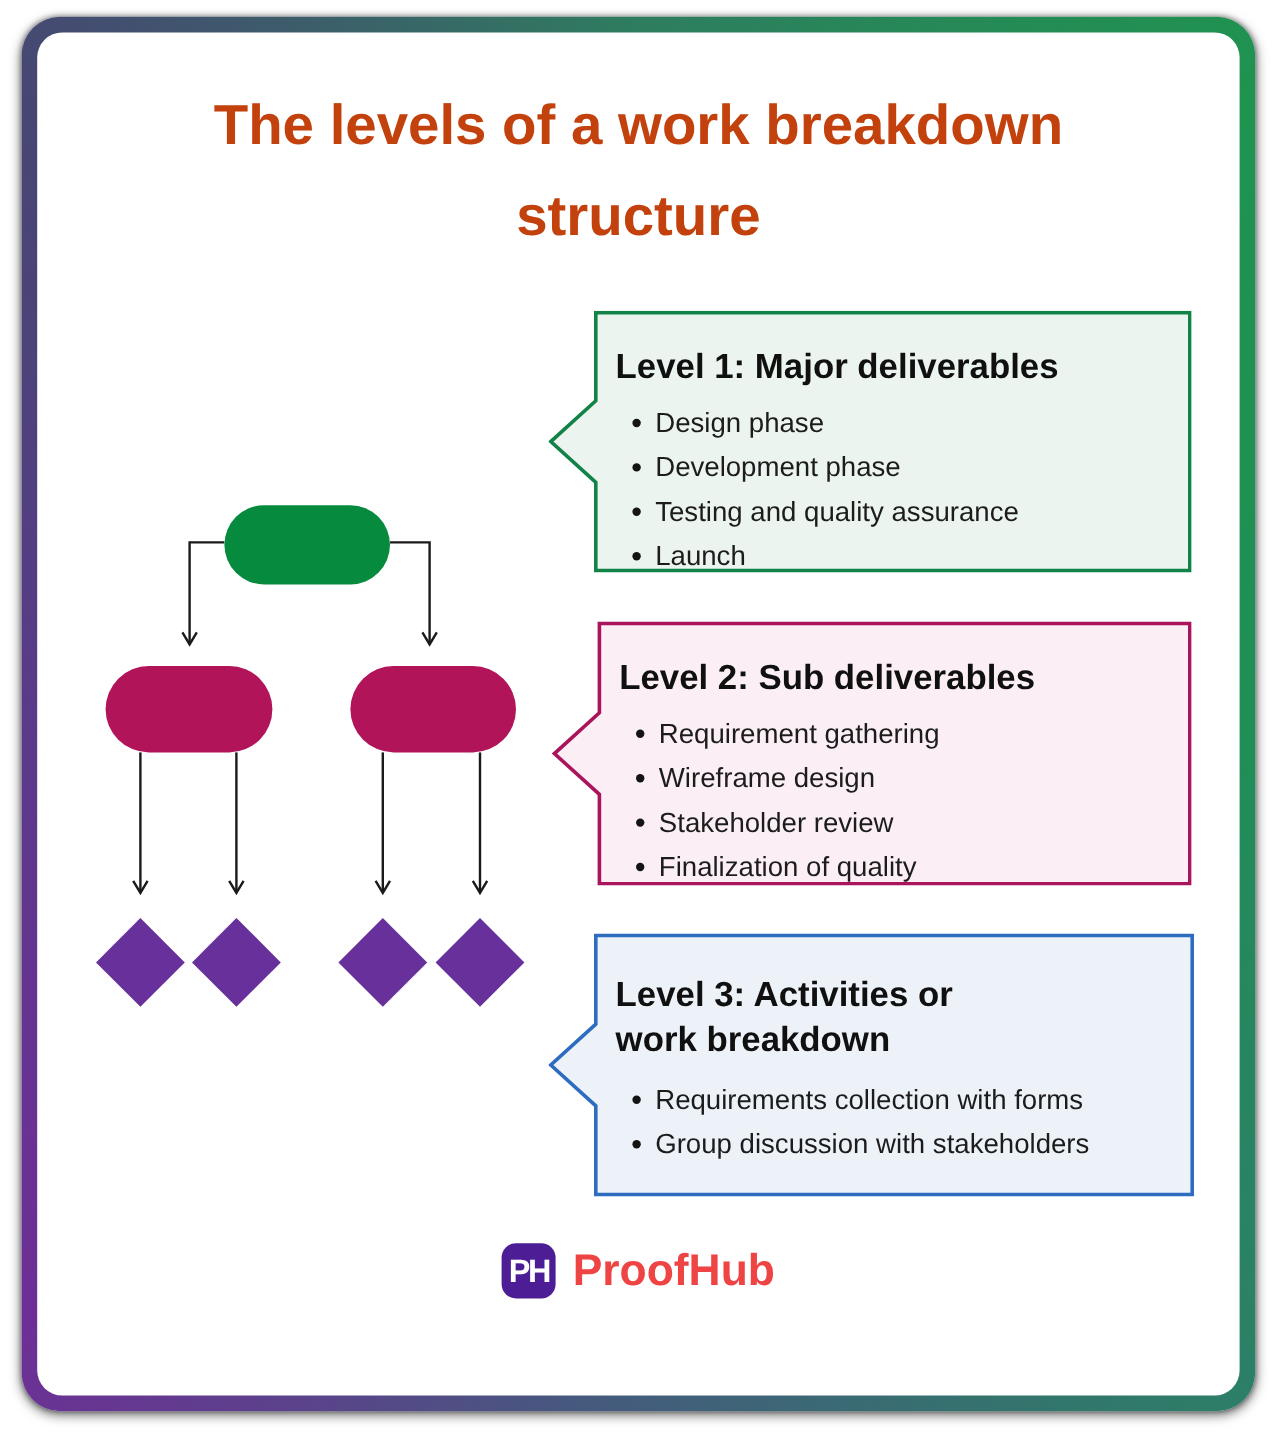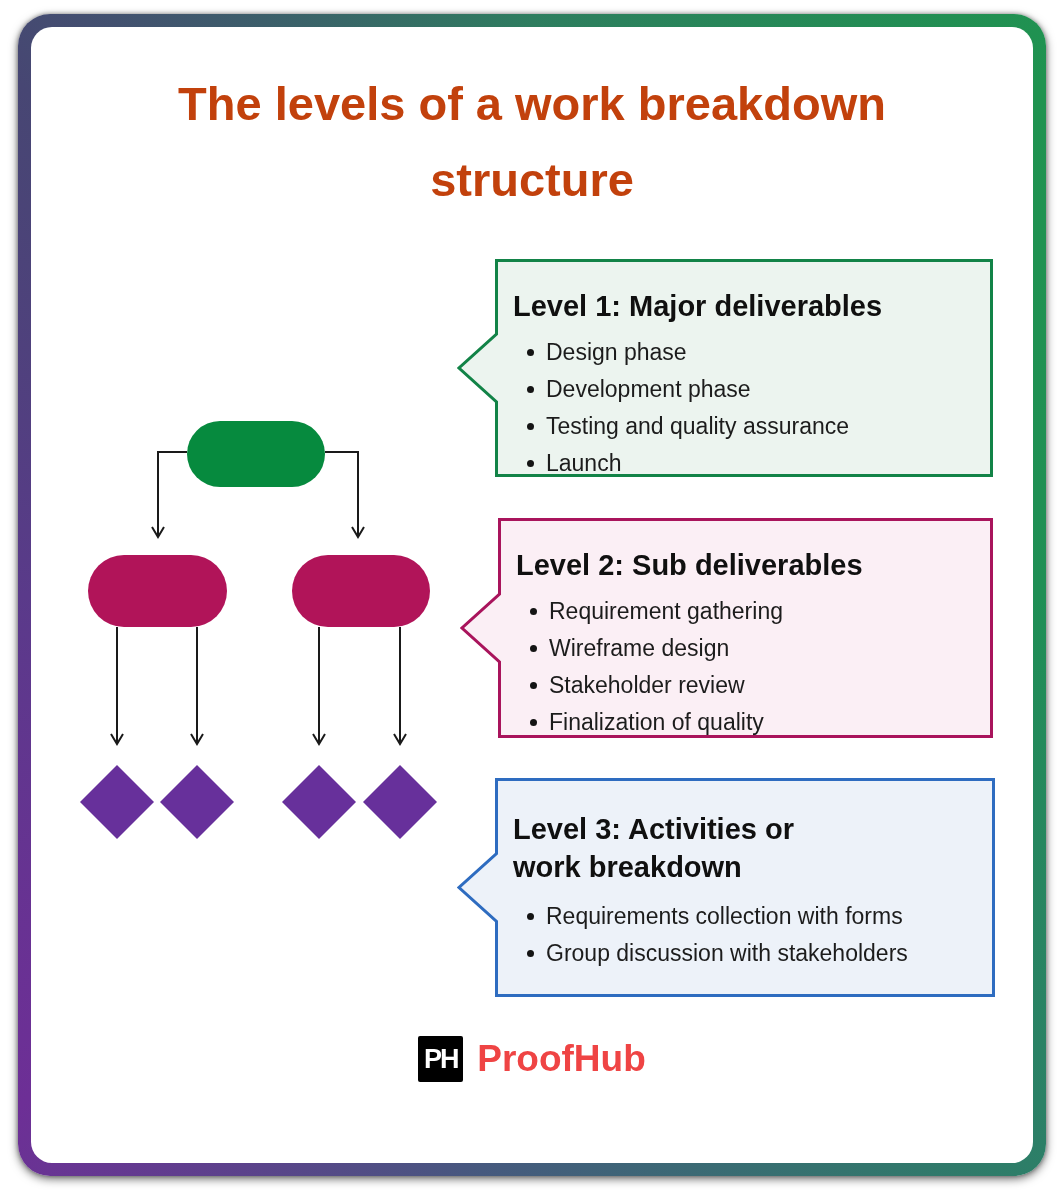--- a/index.html
+++ b/index.html
@@ -48,21 +48,21 @@
   .bullet-dot{
     width:7px;height:7px;border-radius:50%;background:#141414;
     margin:15px 12px 0 0;flex:0 0 7px;
   }
   .bullet-text{font-size:23px;color:#1c1c1c;}
   .footer-logo-row{
     position:absolute;left:0;top:1036px;width:1064px;
     display:flex;justify-content:center;align-items:center;gap:14px;
   }
   .logo-badge{
-    width:45px;height:46px;border-radius:2px;background:#000000;
+    width:45px;height:46px;border-radius:12px;background:#4c1d95;
     display:flex;align-items:center;justify-content:center;
   }
   .logo-monogram{
     color:#ffffff;font-size:27px;font-weight:bold;letter-spacing:-2px;
   }
   .logo-text{font-size:37px;font-weight:bold;color:#ef4444;}
   .footer-tagline{
     position:absolute;left:0;top:1089px;width:1064px;text-align:center;
     font-size:19px;color:#1b1b1b;
   }

